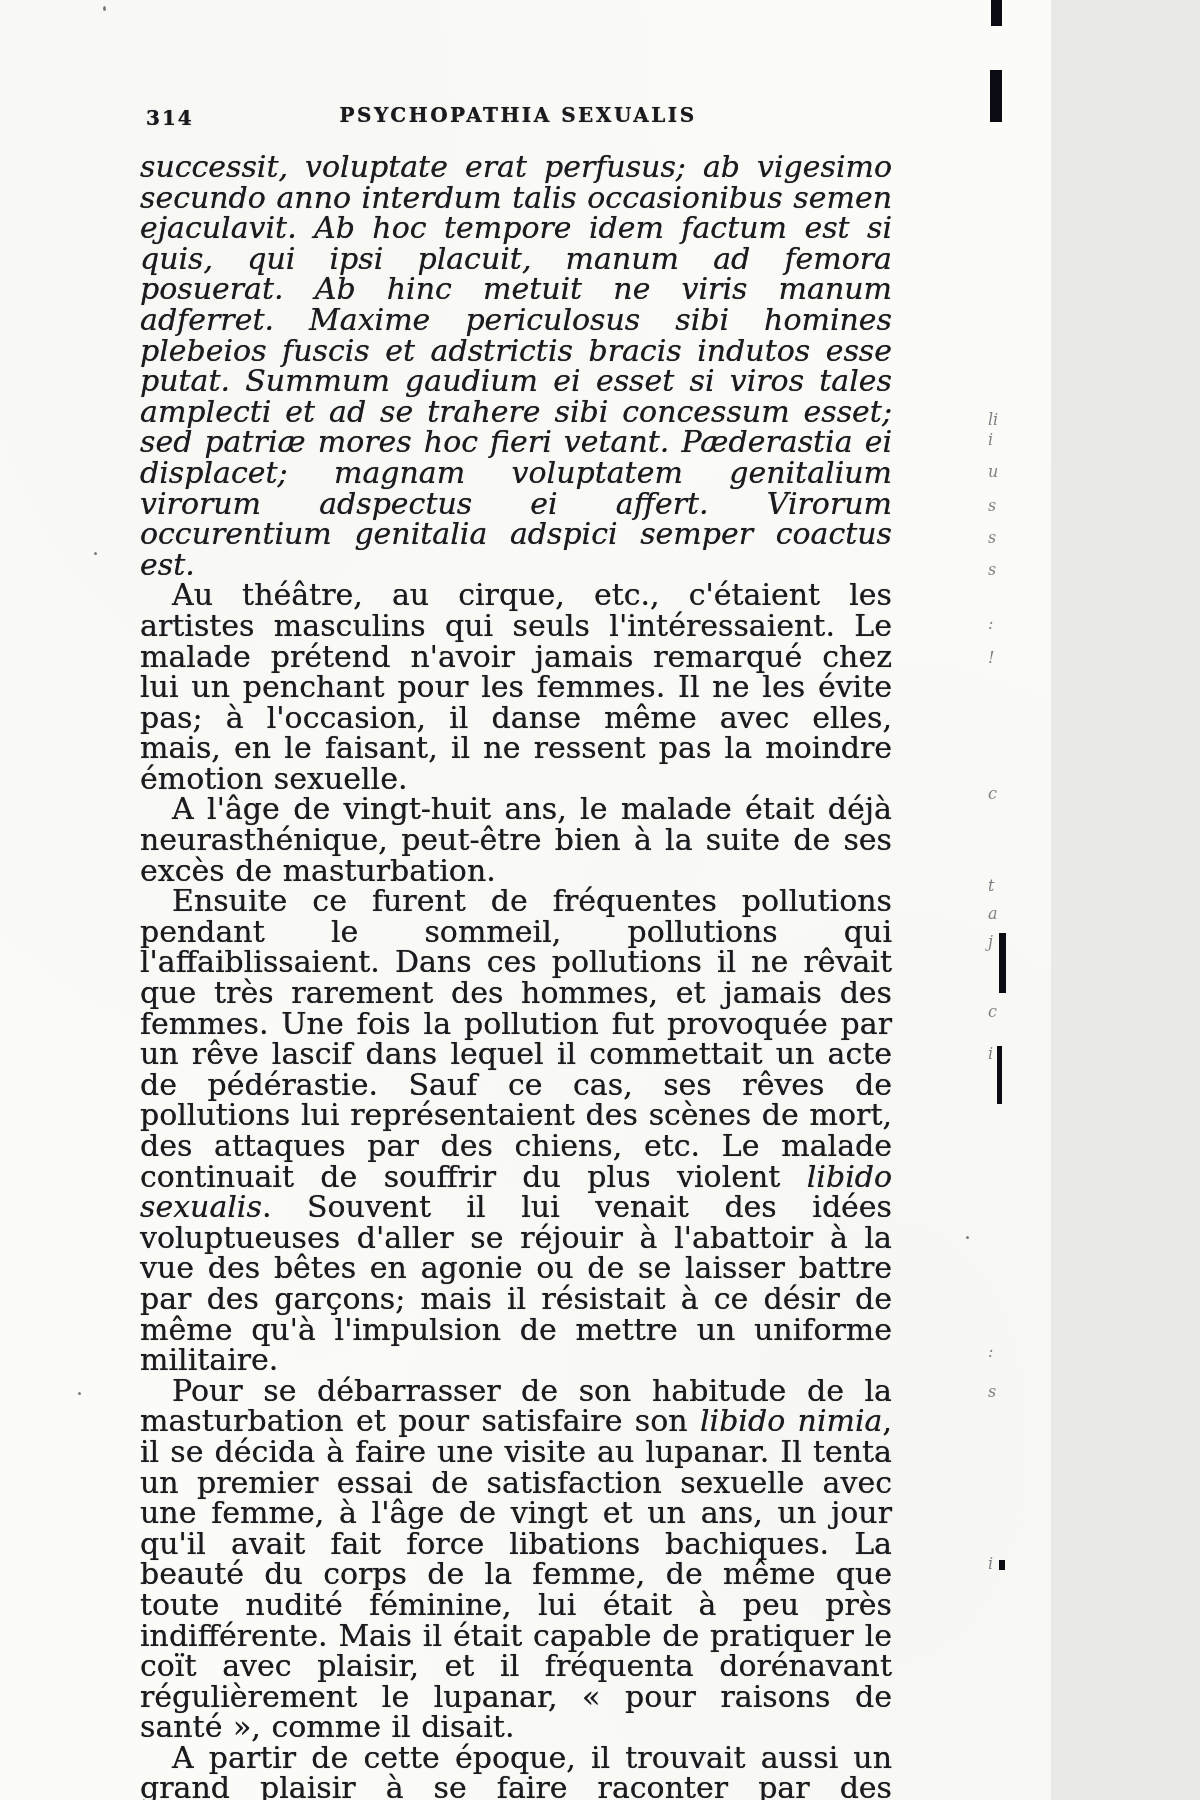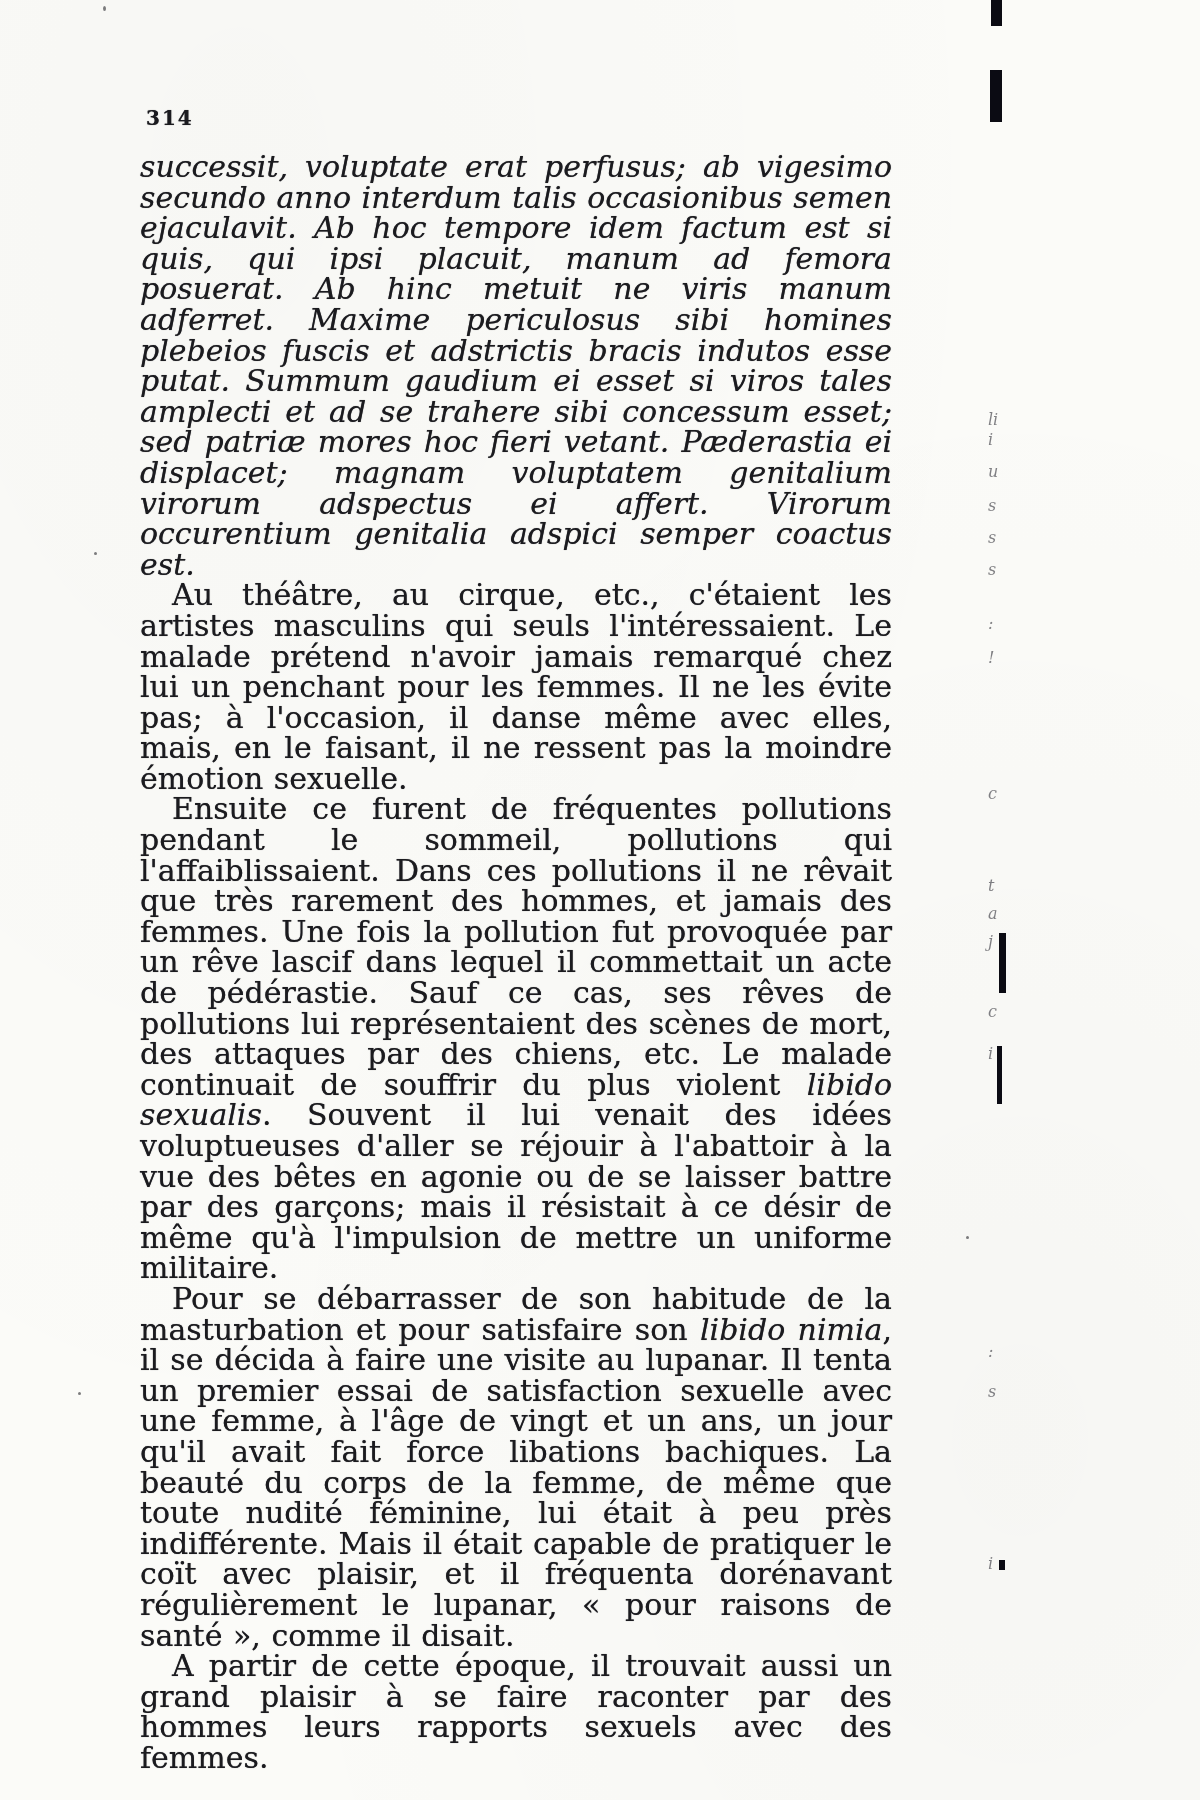--- a/index.html
+++ b/index.html
@@ -1,21 +1,21 @@
 <!DOCTYPE html>
 <html lang="fr"><head>
 <meta charset="utf-8">
 <style>
   * { margin: 0; padding: 0; box-sizing: border-box; }
   html, body { width: 1200px; height: 1800px; }
   body { background: #e9e9e6; font-family: "DejaVu Serif", "Liberation Serif", serif; }
 
   .page {
     position: relative;
-    width: 1200px;
+    width: 1051px;
     height: 1800px;
     background: var(--paper, #fbfbf8);
     background-image:
       radial-gradient(ellipse at 20% 10%, rgba(0,0,0,0.015), transparent 60%),
       radial-gradient(ellipse at 85% 80%, rgba(0,0,0,0.02), transparent 55%);
     color: var(--ink, #1b1b1f);
     overflow: hidden;
   }
 
   .header {
@@ -80,25 +80,27 @@
   .speck.s3 { left: 78px;  top: 1392px; width: 3px; height: 3px; }
   .speck.s4 { left: 966px; top: 1236px; width: 3px; height: 3px; }
 </style>
 </head>
 <body>
 
 <div class="page" style="--ink: #1b1b1f; --paper: #fbfbf8;">
 
   <div class="header">
     <span class="pagenum">314</span>
+    <span class="running-title">PSYCHOPATHIA SEXUALIS</span>
   </div>
 
   <div class="body-text" id="body-text">
       <p class="para"><em>successit, voluptate erat perfusus; ab vigesimo secundo anno interdum talis occasionibus semen ejaculavit. Ab hoc tempore idem factum est si quis, qui ipsi placuit, manum ad femora posuerat. Ab hinc metuit ne viris manum adferret. Maxime periculosus sibi homines plebeios fuscis et adstrictis bracis indutos esse putat. Summum gaudium ei esset si viros tales amplecti et ad se trahere sibi concessum esset; sed patriæ mores hoc fieri vetant. Pæderastia ei displacet; magnam voluptatem genitalium virorum adspectus ei affert. Virorum occurentium genitalia adspici semper coactus est.</em></p>
       <p class="para indent"><span>Au théâtre, au cirque, etc., c'étaient les artistes masculins qui seuls l'intéressaient. Le malade prétend n'avoir jamais remarqué chez lui un penchant pour les femmes. Il ne les évite pas; à l'occasion, il danse même avec elles, mais, en le faisant, il ne ressent pas la moindre émotion sexuelle.</span></p>
+      <p class="para indent"><span>A l'âge de vingt-huit ans, le malade était déjà neurasthénique, peut-être bien à la suite de ses excès de masturbation.</span></p>
       <p class="para indent"><span>Ensuite ce furent de fréquentes pollutions pendant le sommeil, pollutions qui l'affaiblissaient. Dans ces pollutions il ne rêvait que très rarement des hommes, et jamais des femmes. Une fois la pollution fut provoquée par un rêve lascif dans lequel il commettait un acte de pédérastie. Sauf ce cas, ses rêves de pollutions lui représentaient des scènes de mort, des attaques par des chiens, etc. Le malade continuait de souffrir du plus violent </span><em>libido sexualis</em><span>. Souvent il lui venait des idées voluptueuses d'aller se réjouir à l'abattoir à la vue des bêtes en agonie ou de se laisser battre par des garçons; mais il résistait à ce désir de même qu'à l'impulsion de mettre un uniforme militaire.</span></p>
       <p class="para indent"><span>Pour se débarrasser de son habitude de la masturbation et pour satisfaire son </span><em>libido nimia</em><span>, il se décida à faire une visite au lupanar. Il tenta un premier essai de satisfaction sexuelle avec une femme, à l'âge de vingt et un ans, un jour qu'il avait fait force libations bachiques. La beauté du corps de la femme, de même que toute nudité féminine, lui était à peu près indifférente. Mais il était capable de pratiquer le coït avec plaisir, et il fréquenta dorénavant régulièrement le lupanar, « pour raisons de santé », comme il disait.</span></p>
       <p class="para indent"><span>A partir de cette époque, il trouvait aussi un grand plaisir à se faire raconter par des hommes leurs rapports sexuels avec des femmes.</span></p>
     </div>
 
   <div id="edge-fragments">
       <span class="edge-fragment" style="top: 412px;">li</span>
       <span class="edge-fragment" style="top: 432px;">i</span>
       <span class="edge-fragment" style="top: 464px;">u</span>
       <span class="edge-fragment" style="top: 498px;">s</span>

